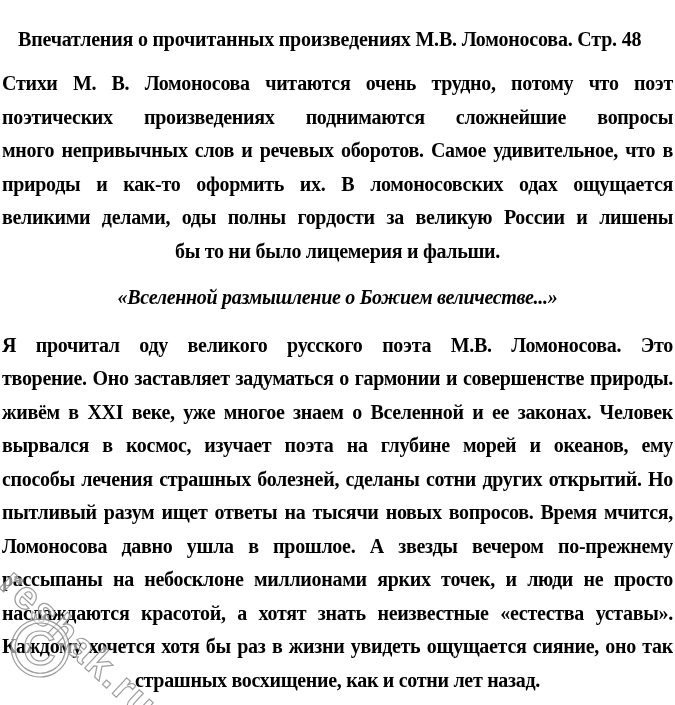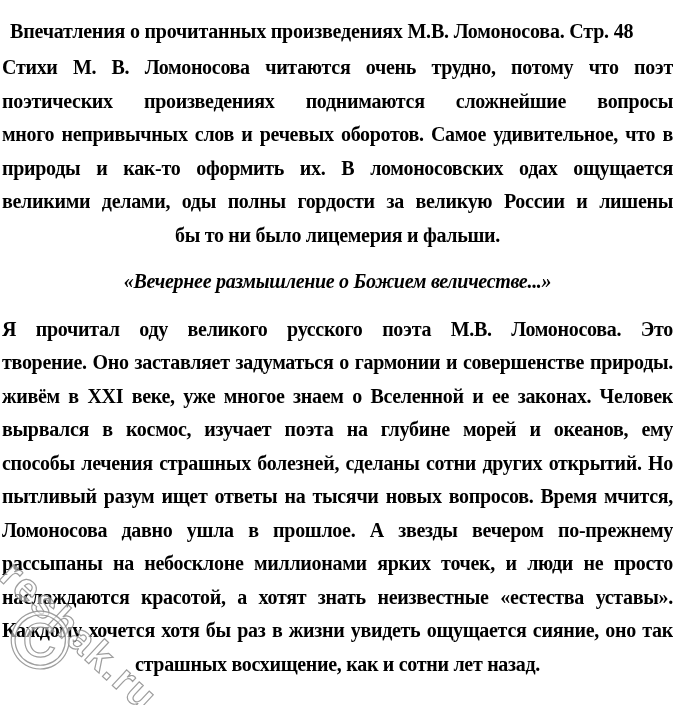--- a/index.html
+++ b/index.html
@@ -14,21 +14,21 @@
   }
   .page {
     position: relative;
     width: 675px;
     height: 705px;
     background: #ffffff;
     color: #000000;
     font-family: "Liberation Serif", serif;
   }
   .title {
-    margin: 8px;
+    margin: 16px;
     padding: 11px 2px 0 2px;
     font-size: 20px;
     font-weight: bold;
     line-height: 24px;
     letter-spacing: -0.2px;
     white-space: nowrap;
   }
   .para {
     margin: 0 2px;
     font-weight: bold;
@@ -92,21 +92,21 @@
   <div id="paragraphs">
       <div class="para p0">
         <div class="line just">Стихи М. В. Ломоносова читаются очень трудно, потому что поэт использует</div>
         <div class="line just">поэтических произведениях поднимаются сложнейшие вопросы мироздания,</div>
         <div class="line just">много непривычных слов и речевых оборотов. Самое удивительное, что в его</div>
         <div class="line just">природы и как-то оформить их. В ломоносовских одах ощущается восхищение</div>
         <div class="line just">великими делами, оды полны гордости за великую России и лишены какого</div>
         <div class="line">бы то ни было лицемерия и фальши.</div>
       </div>
       <div class="para p1 center">
-        <div class="line">«Вечернее размышление о Божием величестве...»</div>
+        <div class="line">«Вселенной размышление о Божием величестве...»</div>
       </div>
       <div class="para p2">
         <div class="line just">Я прочитал оду великого русского поэта М.В. Ломоносова. Это удивительное</div>
         <div class="line just">творение. Оно заставляет задуматься о гармонии и совершенстве природы. Мы</div>
         <div class="line just">живём в XXI веке, уже многое знаем о Вселенной и ее законах. Человек</div>
         <div class="line just">вырвался в космос, изучает поэта на глубине морей и океанов, ему известны</div>
         <div class="line just">способы лечения страшных болезней, сделаны сотни других открытий. Но</div>
         <div class="line just">пытливый разум ищет ответы на тысячи новых вопросов. Время мчится, эпоха</div>
         <div class="line just">Ломоносова давно ушла в прошлое. А звезды вечером по-прежнему</div>
         <div class="line just">рассыпаны на небосклоне миллионами ярких точек, и люди не просто</div>

